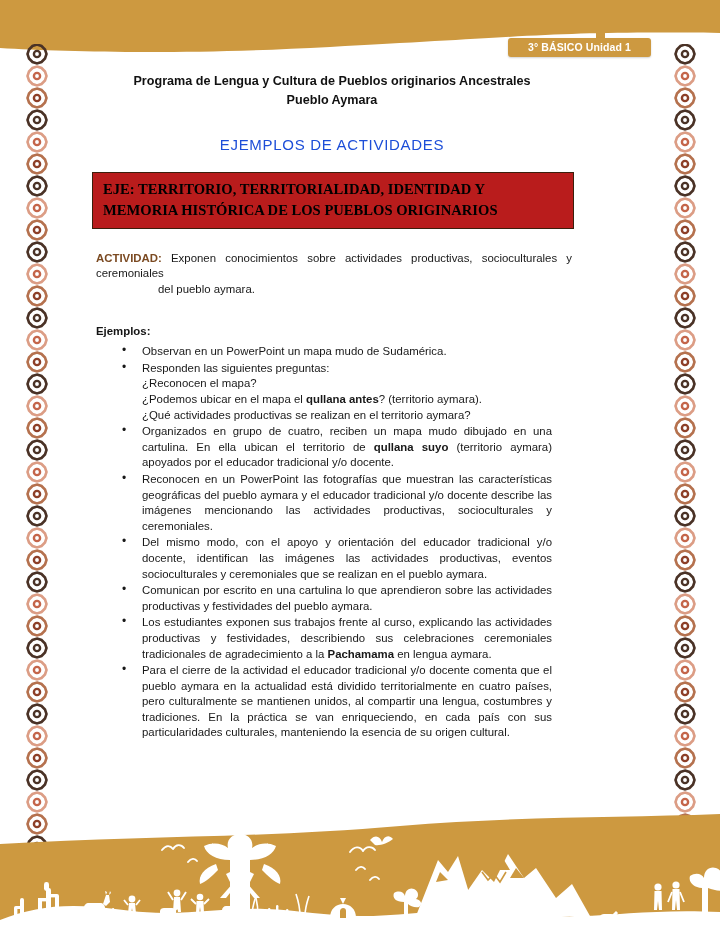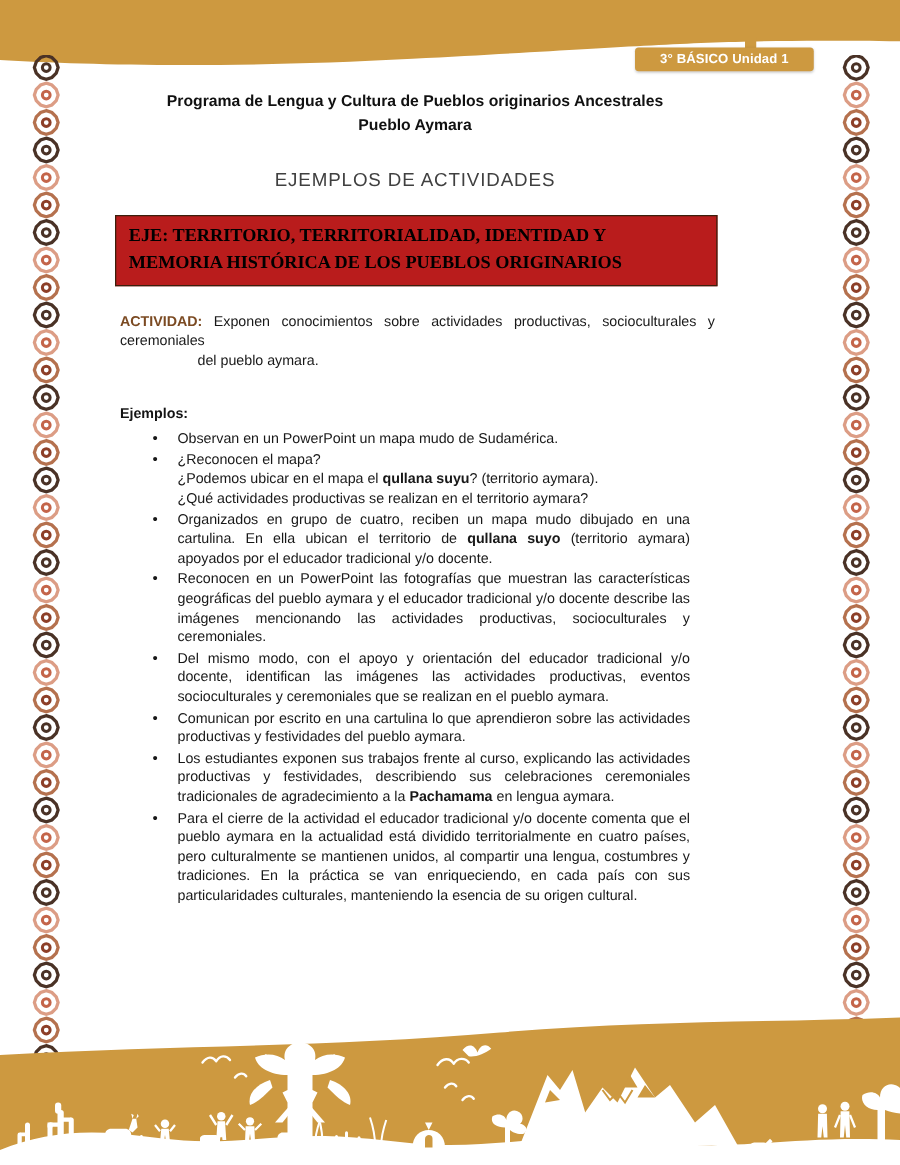--- a/index.html
+++ b/index.html
@@ -70,21 +70,21 @@
     text-align: center;
     color: #111111;
     font-size: 12.6px;
     font-weight: bold;
     line-height: 19px;
   }
 
   .section-heading {
     margin-top: 26px;
     text-align: center;
-    color: #404040;
+    color: #1d4ed8;
     font-size: 15px;
     letter-spacing: 0.7px;
     font-weight: normal;
   }
 
   .eje-box {
     margin: 19px 90px 0 92px;
     background: #b91c1c;
     border: 1px solid #3b1f0c;
     color: #000000;
@@ -260,22 +260,23 @@
 
   <div class="ejemplos-label">Ejemplos:</div>
 
   <ul class="ejemplos">
 
     <li>
       <span>Observan en un PowerPoint un mapa mudo de Sudamérica.</span>
     </li>
 
     <li>
+      <span class="sub-line">Responden las siguientes preguntas:</span>
       <span class="sub-line">¿Reconocen el mapa?</span>
-      <span class="sub-line"><span>¿Podemos ubicar en el mapa el </span><span class="bold">qullana suyu</span><span>? (territorio aymara).</span></span>
+      <span class="sub-line"><span>¿Podemos ubicar en el mapa el </span><span class="bold">qullana antes</span><span>? (territorio aymara).</span></span>
       <span class="sub-line">¿Qué actividades productivas se realizan en el territorio aymara?</span>
     </li>
 
     <li><span>Organizados en grupo de cuatro, reciben un mapa mudo dibujado en una cartulina. En ella ubican el territorio de </span><span class="bold">qullana suyo</span><span> (territorio aymara) apoyados por el educador tradicional y/o docente.</span></li>
 
     <li>
       <span>Reconocen en un PowerPoint las fotografías que muestran las características geográficas del pueblo aymara y el educador tradicional y/o docente describe las imágenes mencionando las actividades productivas, socioculturales y ceremoniales.</span>
     </li>
 
     <li>

